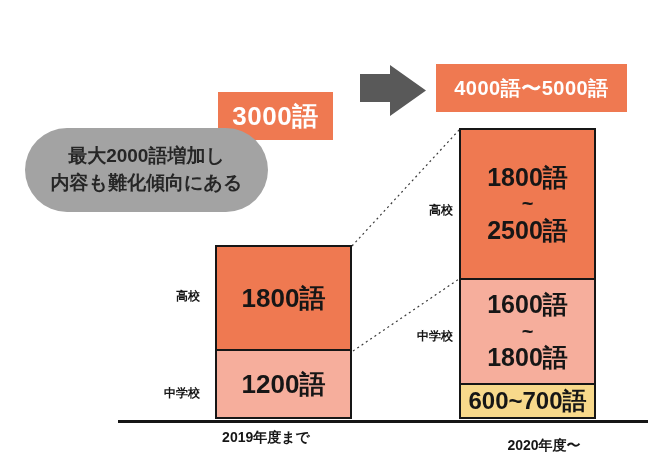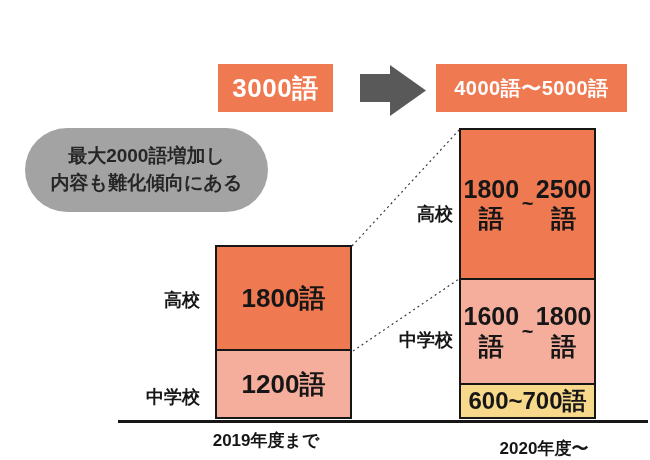--- a/index.html
+++ b/index.html
@@ -7,58 +7,58 @@
     position:relative; width:650px; height:460px; background:#ffffff;
     font-family:"Liberation Sans","DejaVu Sans",sans-serif; overflow:hidden;
     color:#161616;
   }
   
   .hdr-box {
     position:absolute; top:64px; height:48px; background:#EF7951; color:#ffffff;
     font-weight:bold; display:flex; align-items:center; justify-content:center;
     letter-spacing:0.5px;
   }
-  #hdr-before { left:218px; width:115px; font-size:26px; }
+  #hdr-before { left:218px; width:115px; font-size:26px;margin-top:28px; }
   #hdr-after  { left:436px; width:191px; font-size:20px; }
   
   .callout {
     position:absolute; left:25px; top:128px; width:243px; height:84px;
     background:#a3a3a3; border-radius:42px; display:flex; flex-direction:column;
     align-items:center; justify-content:center; font-size:19px; font-weight:bold;
     color:#262626; line-height:1.42; text-align:center;
   }
   
   .bar {
     position:absolute; width:137px; border:2px solid #161616; box-sizing:border-box;
-    display:flex; flex-direction:row; align-items:center; justify-content:center;
+    display:flex; flex-direction:column; align-items:center; justify-content:center;
     font-weight:bold; color:#161616; text-align:center;
   }
   .c-orange { background:#EF7951; }
   .c-salmon { background:#F6AE9C; }
   .c-yellow { background:#F8D98B; }
   #bar-l-hs  { left:215px; top:245px; height:106px; font-size:26px; }
   #bar-l-jhs { left:215px; top:349px; height:70px;  font-size:26px;justify-content:center; }
   #bar-r-hs  { left:459px; top:128px; height:152px; font-size:25px; line-height:1.18; }
   #bar-r-jhs { left:459px; top:278px; height:107px; font-size:25px; line-height:1.18; }
   #bar-r-es  { left:459px; top:383px; height:36px;  font-size:24px; }
   .bar .tilde { font-size:20px; }
   
   .lvl-label {
-    position:absolute; width:85px; text-align:right; font-size:18px; font-weight:bold;
+    position:absolute; width:85px; text-align:right; font-size:12px; font-weight:bold;
     color:#161616;
   }
   #lbl-l-hs  { left:115px; top:288px; }
   #lbl-l-jhs { left:115px; top:385px; }
   #lbl-r-hs  { left:368px; top:202px; }
   #lbl-r-jhs { left:368px; top:328px; }
   #lbl-r-es  { left:368px; top:393px; }
   
   .baseline { position:absolute; left:118px; top:420px; width:530px; height:3px; background:#161616; }
   .axis-label {
-    position:absolute; top:429px; width:200px; text-align:center; font-size:17px;
+    position:absolute; top:429px; width:200px; text-align:center; font-size:14px;
     font-weight:bold; color:#161616;
   }
   #axis-before { left:166px; }
   #axis-after  { left:444px;margin-top:8px; }
   .lines-svg { position:absolute; left:0; top:0; pointer-events:none; }
   .arrow-svg { position:absolute; left:360px; top:65px; }
 </style>
 </head>
 <body>
 

